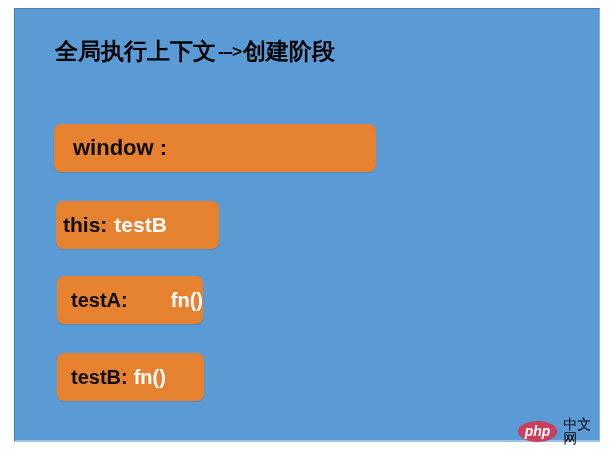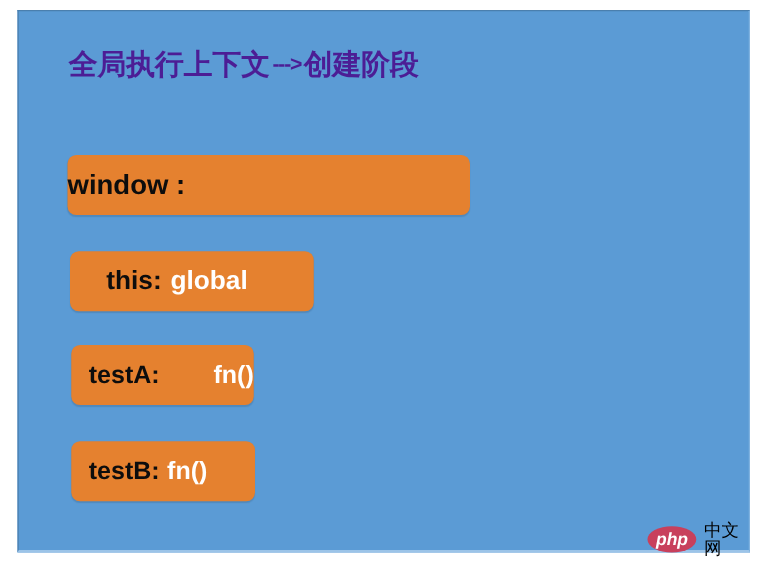--- a/index.html
+++ b/index.html
@@ -30,21 +30,21 @@
     box-sizing: border-box;
   }
 
   
   .slide-title {
     position: absolute;
     left: 40px;
     top: 31px;
     font-size: 23px;
     font-weight: bold;
-    color: #4c1d95;
+    color: #000000;
     letter-spacing: 0px;
     white-space: nowrap;
     line-height: 1;
   }
   .slide-title .arrow {
     font-size: 17px;
     font-weight: bold;
     letter-spacing: -1px;
     position: relative;
     top: -2px;
@@ -69,30 +69,31 @@
   .box .val {
     color: #ffffff;
     font-weight: bold;
   }
 
   #box-0 {
     left: 39px;
     top: 115px;
     width: 322px;
     height: 48px;
+    padding-left: 19px;
     font-size: 22px;
   }
   #box-0 .val { margin-left: 7px; }
 
   #box-1 {
     left: 41px;
     top: 192px;
-    width: 195px;
+    width: 163px;
     height: 48px;
-    padding-left: 29px;
+    padding-left: 7px;
     font-size: 21px;
   }
   #box-1 .val { margin-left: 7px; }
 
   #box-2 {
     left: 42px;
     top: 267px;
     width: 146px;
     height: 48px;
     padding-left: 14px;
@@ -150,21 +151,21 @@
   <div class="slide-title">
     <span>全局执行上下文</span><span class="arrow">---&gt;</span><span>创建阶段</span>
   </div>
 
   <div class="box" id="box-0">
     <span class="key">window :</span>
   </div>
 
   <div class="box" id="box-1">
     <span class="key">this:</span>
-    <span class="val">global</span>
+    <span class="val">testB</span>
   </div>
 
   <div class="box" id="box-2">
     <span class="key">testA:</span>
     <span class="val">fn()</span>
   </div>
 
   <div class="box" id="box-3">
     <span class="key">testB:</span>
     <span class="val">fn()</span>

